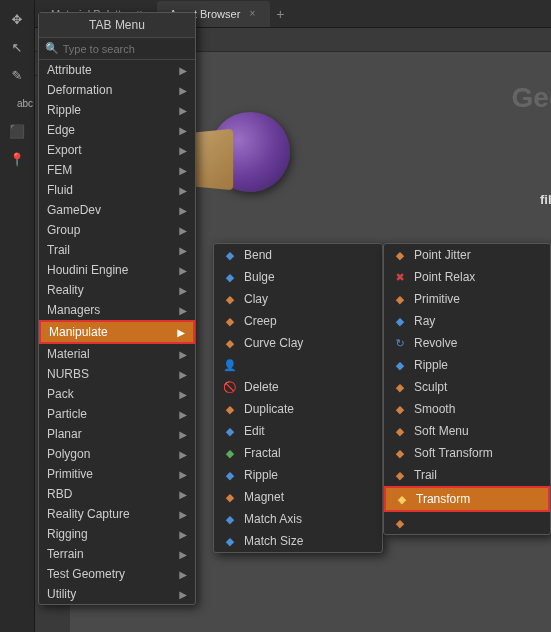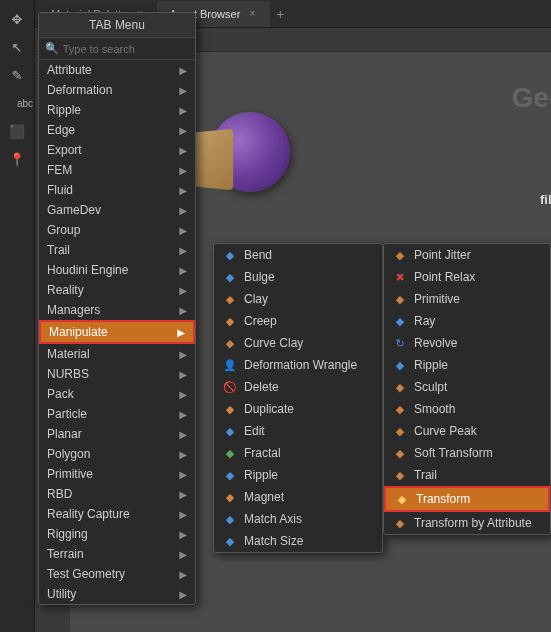--- a/index.html
+++ b/index.html
@@ -519,21 +519,20 @@
     <div class="sub-menu-item">
       <span class="sub-icon icon-orange">◆</span>
       <span>Creep</span>
     </div>
     <div class="sub-menu-item">
       <span class="sub-icon icon-orange">◆</span>
       <span>Curve Clay</span>
     </div>
     <div class="sub-menu-item">
       <span class="sub-icon icon-teal">👤</span>
-      <span>Deformation Wrangle</span>
     </div>
     <div class="sub-menu-item">
       <span class="sub-icon icon-red">🚫</span>
       <span>Delete</span>
     </div>
     <div class="sub-menu-item">
       <span class="sub-icon icon-orange">◆</span>
       <span>Duplicate</span>
     </div>
     <div class="sub-menu-item">
@@ -590,33 +589,32 @@
     <div class="sub-menu-item">
       <span class="sub-icon icon-orange">◆</span>
       <span>Sculpt</span>
     </div>
     <div class="sub-menu-item">
       <span class="sub-icon icon-orange">◆</span>
       <span>Smooth</span>
     </div>
     <div class="sub-menu-item">
       <span class="sub-icon icon-orange">◆</span>
-      <span>Curve Peak</span>
+      <span>Soft Menu</span>
     </div>
     <div class="sub-menu-item">
       <span class="sub-icon icon-orange">◆</span>
       <span>Soft Transform</span>
     </div>
     <div class="sub-menu-item">
       <span class="sub-icon icon-orange">◆</span>
       <span>Trail</span>
     </div>
     <div class="sub-menu-item highlighted red-border">
       <span class="sub-icon" style="color:#ffcc66;">◆</span>
       <span>Transform</span>
     </div>
     <div class="sub-menu-item">
       <span class="sub-icon icon-orange">◆</span>
-      <span>Transform by Attribute</span>
     </div>
   </div>
 
 </div>
 
 </body></html>

